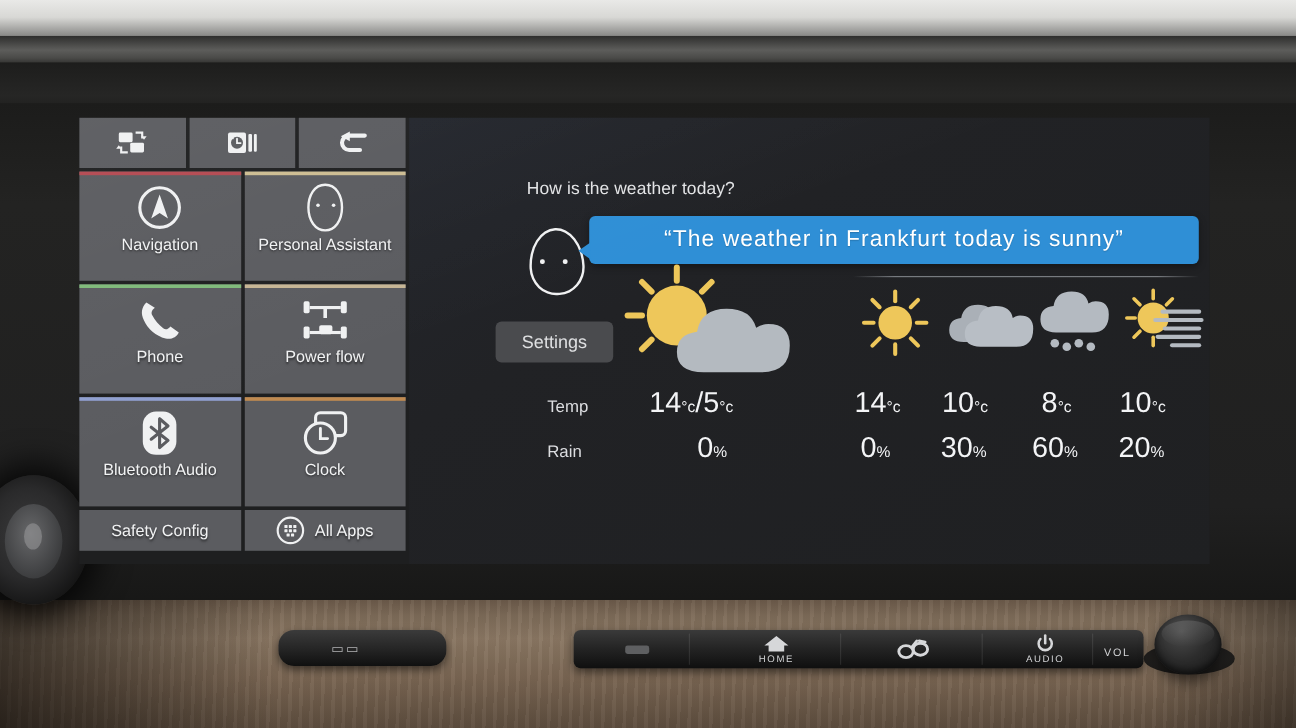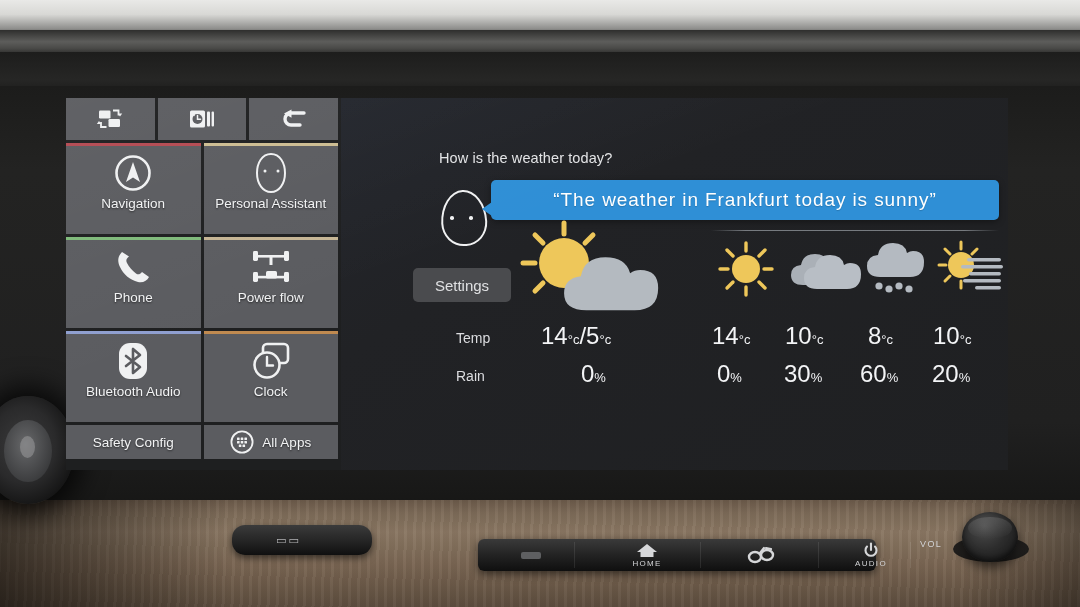--- a/index.html
+++ b/index.html
@@ -112,21 +112,21 @@
 
   svg{overflow:visible;}
 
   
   .panel-left{position:absolute;left:232px;top:525px;width:140px;height:30px;border-radius:13px;
     background:linear-gradient(180deg,#3b3b3b 0%,#242424 55%,#101010 100%);
     box-shadow:0 3px 7px rgba(0,0,0,.55);}
   .panel-left .glyph{position:absolute;left:44px;top:9px;color:#c9cacc;font-size:11px;
     letter-spacing:2px;opacity:.85;}
 
-  .panel-main{position:absolute;left:478px;top:539px;width:398px;height:32px;border-radius:6px;
+  .panel-main{position:absolute;left:478px;top:525px;width:475px;height:32px;border-radius:6px;
     background:linear-gradient(180deg,#3a3a3a 0%,#232323 50%,#0f0f0f 100%);
     box-shadow:0 3px 8px rgba(0,0,0,.55);text-align:right;}
   .pbtn{position:absolute;top:0;height:32px;display:flex;flex-direction:column;
     align-items:center;justify-content:center;gap:1px;}
   .pbtn .plbl{color:#d3d4d6;font-size:8px;letter-spacing:1.3px;}
   .sep{position:absolute;top:3px;width:1px;height:26px;background:rgba(255,255,255,.09);}
 
   .knob{position:absolute;left:962px;top:512px;width:56px;height:50px;border-radius:50%;
     background:radial-gradient(ellipse at 40% 28%,#4d4d4d 0%,#2c2c2c 48%,#161616 100%);
     box-shadow:0 5px 12px rgba(0,0,0,.65),inset 0 -3px 6px rgba(0,0,0,.6);}

